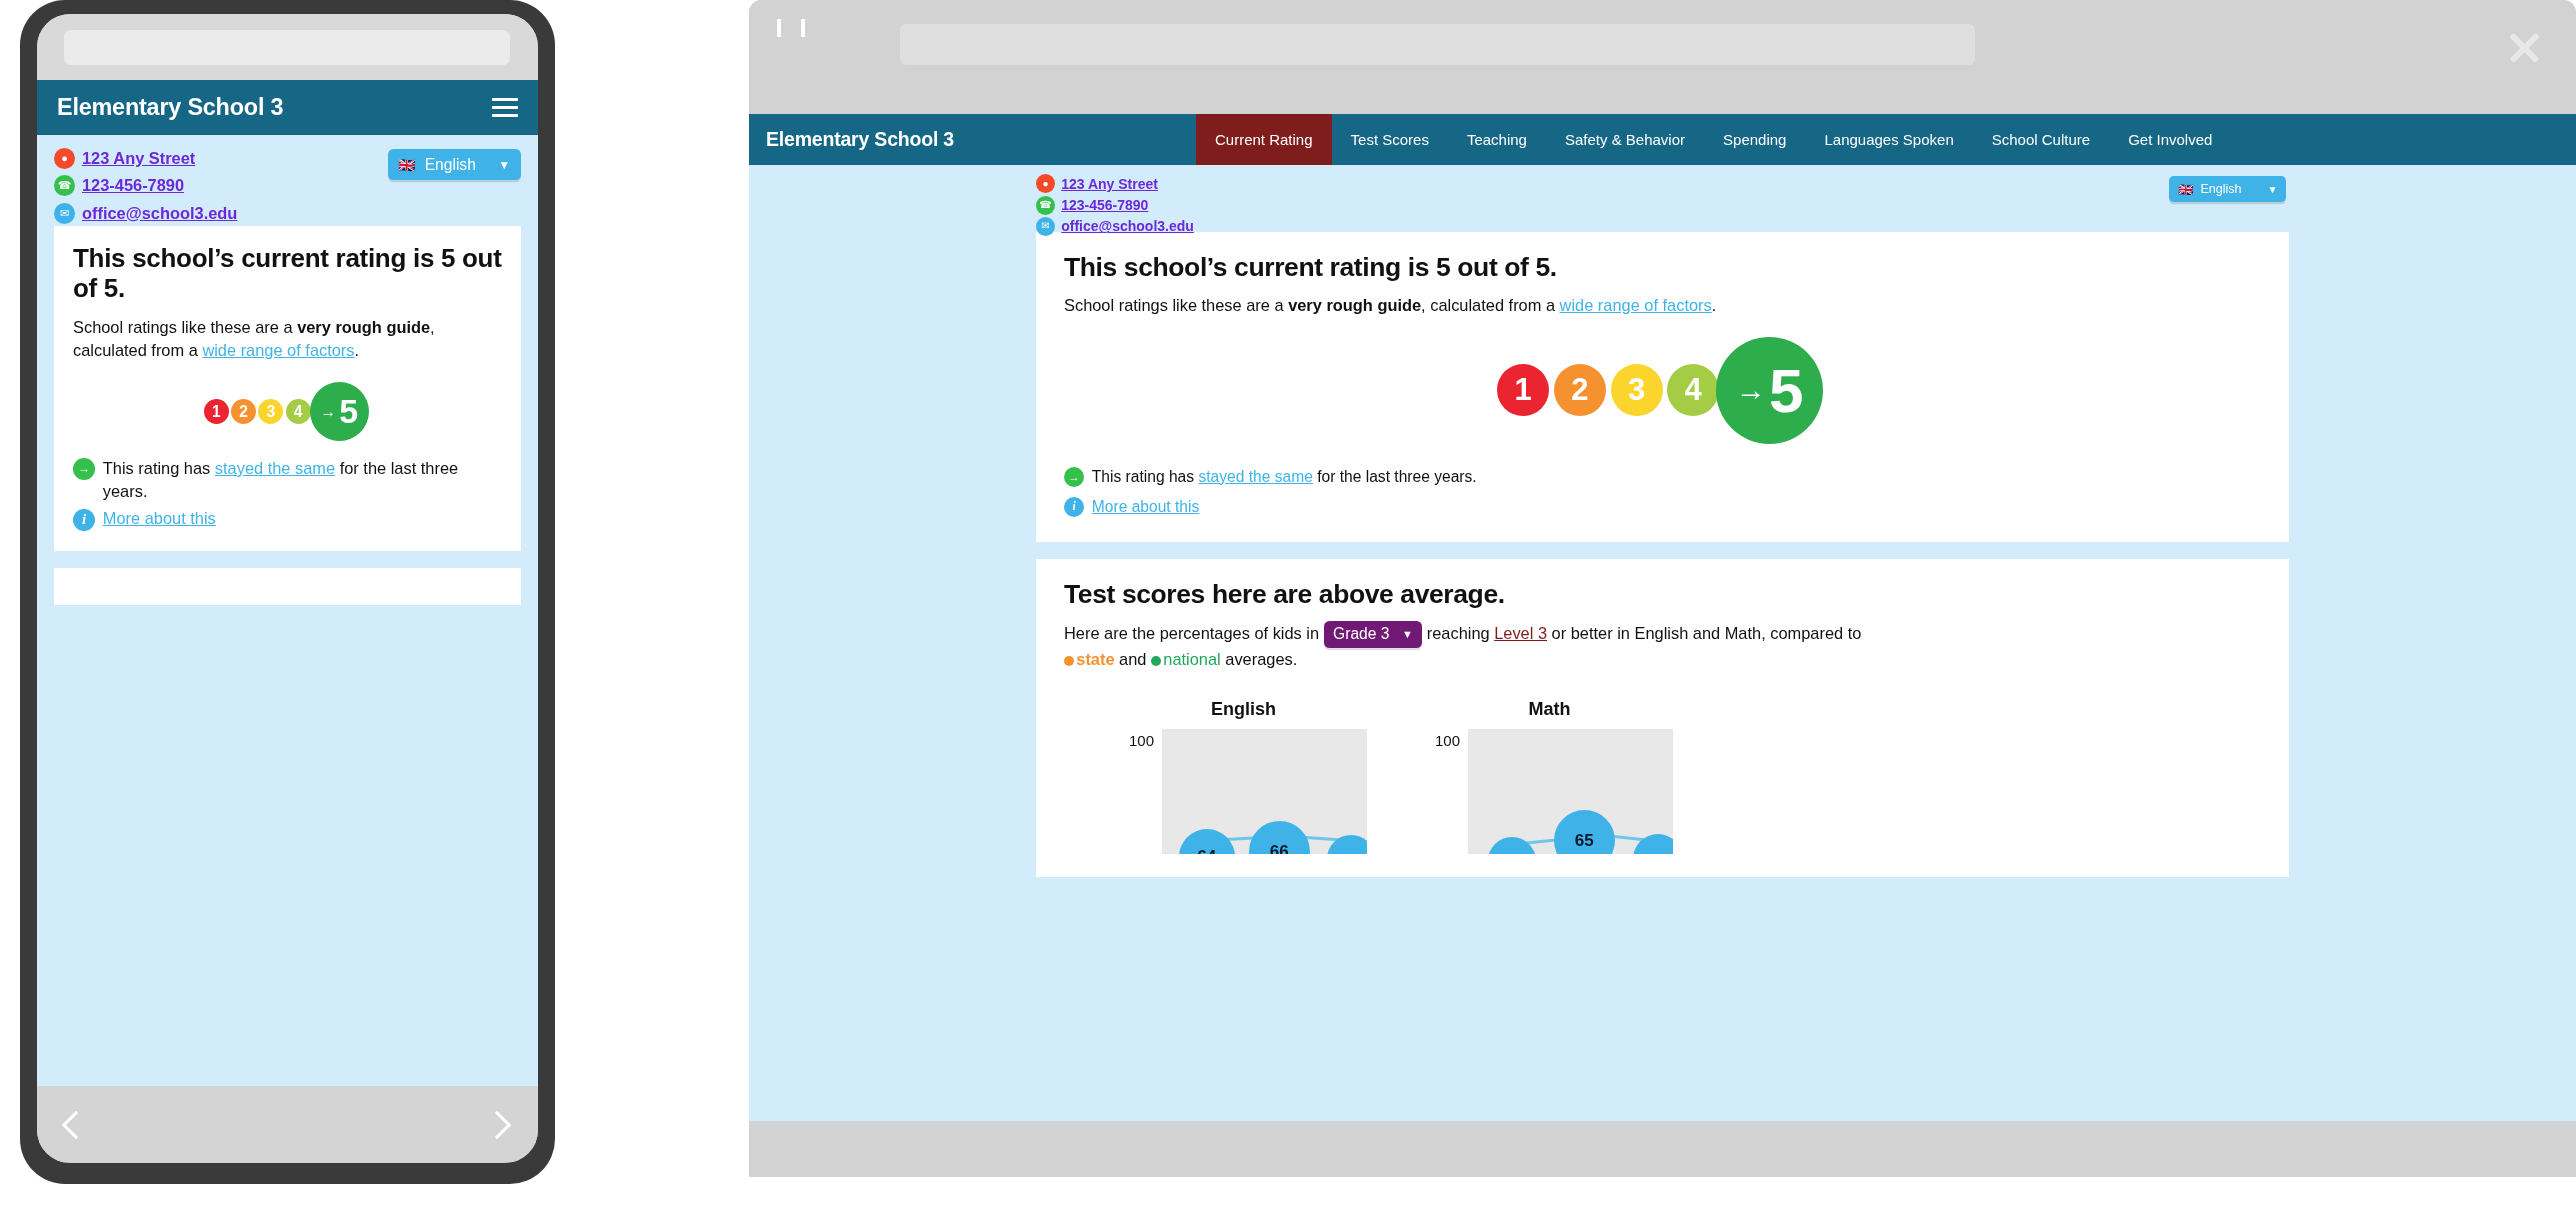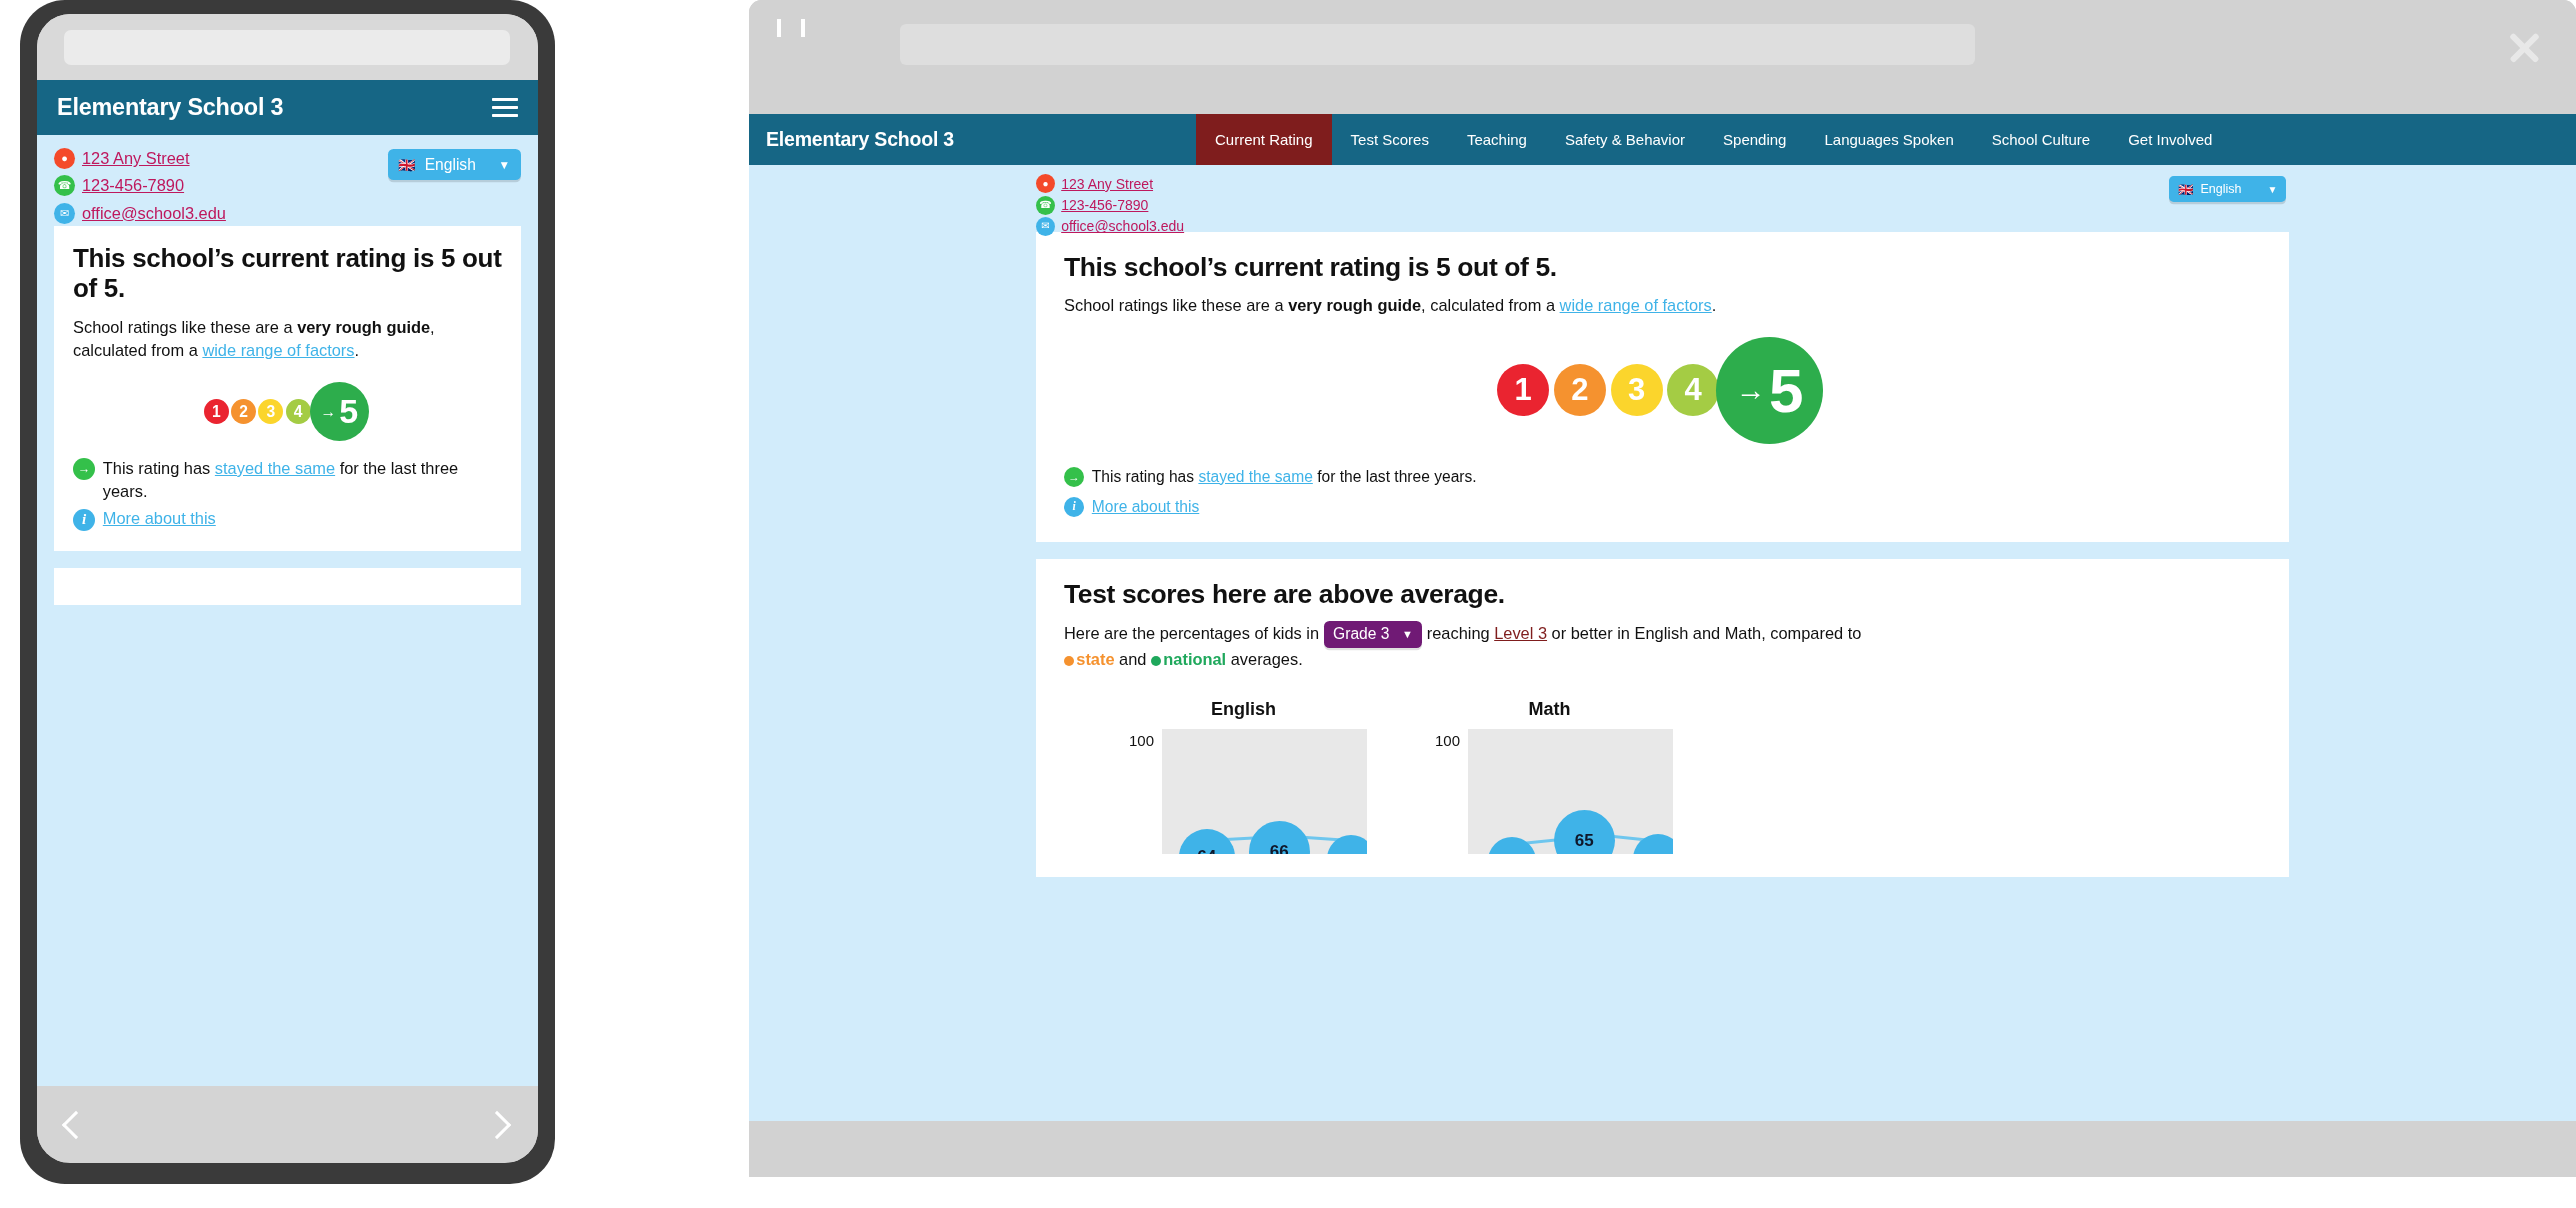--- a/index.html
+++ b/index.html
@@ -49,21 +49,21 @@
     padding:13.3px 17px 7.8px 17px;position:relative;height:86px;box-sizing:border-box;
   }
   .contact-row{display:flex;align-items:center;margin-bottom:6.2px;}
   .cicon{
     width:21px;height:21px;border-radius:50%;margin-right:7px;flex:0 0 auto;
     display:flex;align-items:center;justify-content:center;color:#fff;font-size:11px;line-height:1;
   }
   .cicon.pin{background:#f44a2a;}
   .cicon.phone{background:#34c04a;}
   .cicon.mail{background:#3fb3e8;}
-  .clink{color:#be185d;text-decoration:underline;font-size:16.4px;}
+  .clink{color:#6d28d9;text-decoration:underline;font-size:16.4px;font-weight:bold;}
 
   .lang-btn{
     position:absolute;right:17px;top:14px;
     background:#3fb3e8;border-radius:5.5px;padding:0 11px;height:31px;
     display:flex;align-items:center;gap:8.6px;color:#fff;font-size:15.6px;
     box-shadow:0 2.3px 0 rgba(0,0,0,0.13);cursor:pointer;
   }
   .lang-btn .flag{font-size:14px;line-height:1;}
   .lang-btn .caret{font-size:11.7px;margin-left:14px;}
 
@@ -161,21 +161,21 @@
 
   .inline-select{
     display:inline-flex;align-items:center;background:#701a75;color:#fff;border-radius:5.5px;
     padding:2.3px 9.4px;font-size:15.6px;box-shadow:0 2.3px 0 rgba(0,0,0,0.12);vertical-align:middle;cursor:pointer;
   }
   .inline-select .caret{font-size:11px;margin-left:12.5px;}
   .dot{display:inline-block;width:10px;height:10px;border-radius:50%;vertical-align:middle;margin-right:2.3px;}
   .dot.state{background:#f5922f;}
   .dot.national{background:#1fa85c;}
   .kw-state{color:#f5922f;font-weight:bold;}
-  .kw-national{color:#1fa85c;font-weight:bold;}
+  .kw-national{color:#1fa85c;font-weight:normal;}
 
   .charts-wrap{display:flex;gap:59px;margin-top:26.5px;padding-left:56px;}
   .chart-block{width:247px;}
   .chart-title{text-align:center;font-size:18px;font-weight:bold;color:#111;margin-bottom:9.4px;}
   .chart-area{position:relative;display:flex;align-items:flex-start;}
   .y-label{font-size:15px;color:#111;width:34px;text-align:right;padding-right:7.8px;padding-top:3.1px;}
   .plot{position:relative;flex:1;height:125px;background:#e8e8e8;overflow:hidden;}
   .bub{
     position:absolute;border-radius:50%;background:#3fb3e8;color:#0f172a;
     display:flex;align-items:center;justify-content:center;font-size:17px;font-weight:bold;

